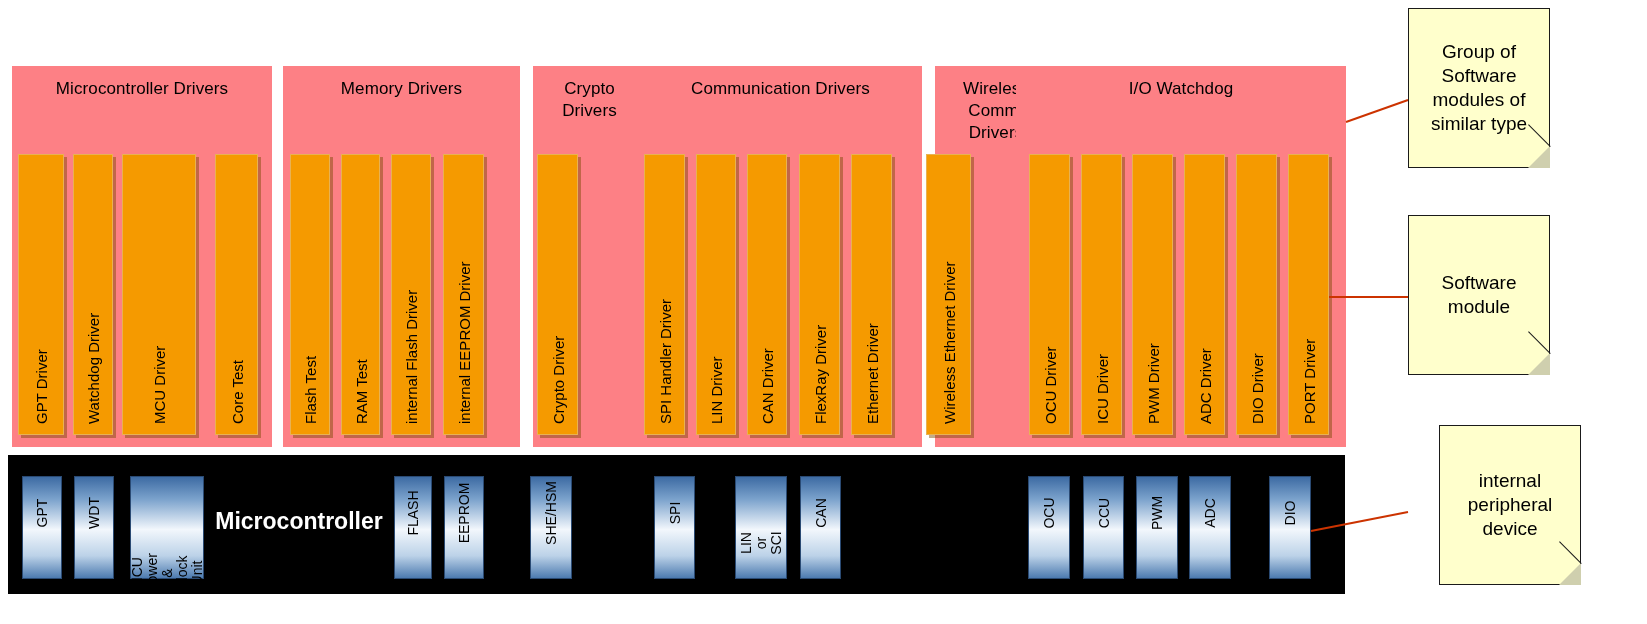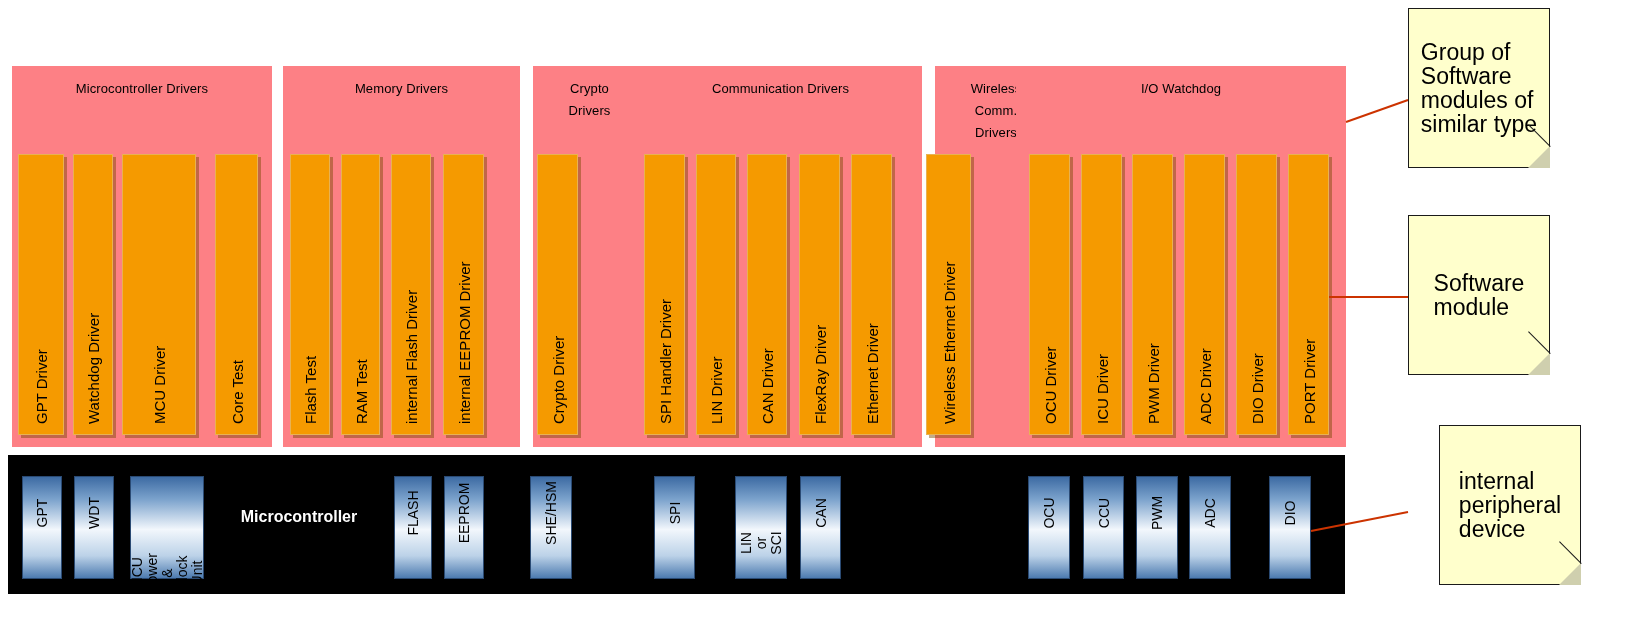--- a/index.html
+++ b/index.html
@@ -27,21 +27,21 @@
     position: absolute;
     background: #fd8085;
     box-sizing: border-box;
   }
   .group-title {
     position: absolute;
     left: 0;
     right: 0;
     top: 12px;
     text-align: center;
-    font-size: 13px;
+    font-size: 17px;
     color: #000000;
     line-height: 22px;
     white-space: pre-line;
     letter-spacing: .1px;
   }
 
   
   .module {
     position: absolute;
     background: #f59a00;
@@ -63,21 +63,21 @@
 
   
   #mcu-bar {
     position: absolute;
     background: #000000;
     box-sizing: border-box;
   }
   #mcu-bar-label {
     position: absolute;
     color: #ffffff;
-    font-size: 16px;
+    font-size: 23px;
     font-weight: bold;
     white-space: nowrap;
   }
   .periph {
     position: absolute;
     box-sizing: border-box;
     border: 1px solid #2a4a73;
     background: linear-gradient(to bottom, #3d6ba3 0%, #7ba2cc 22%, #f2f7fc 52%, #bcd2e8 78%, #4d7bb0 100%);
   }
   .periph-label {
@@ -99,23 +99,23 @@
     white-space: pre-line;
   }
 
   
   .note {
     position: absolute;
     background: #ffffcc;
     border: 1px solid #1a1a1a;
     box-sizing: border-box;
     color: #000000;
-    font-size: 23px;
+    font-size: 19px;
     line-height: 24px;
-    text-align: left;
+    text-align: center;
     display: flex;
     align-items: center;
     justify-content: center;
     white-space: pre-line;
     padding: 4px 8px;
   }
   .note .fold {
     position: absolute;
     right: -1px;
     bottom: -1px;

